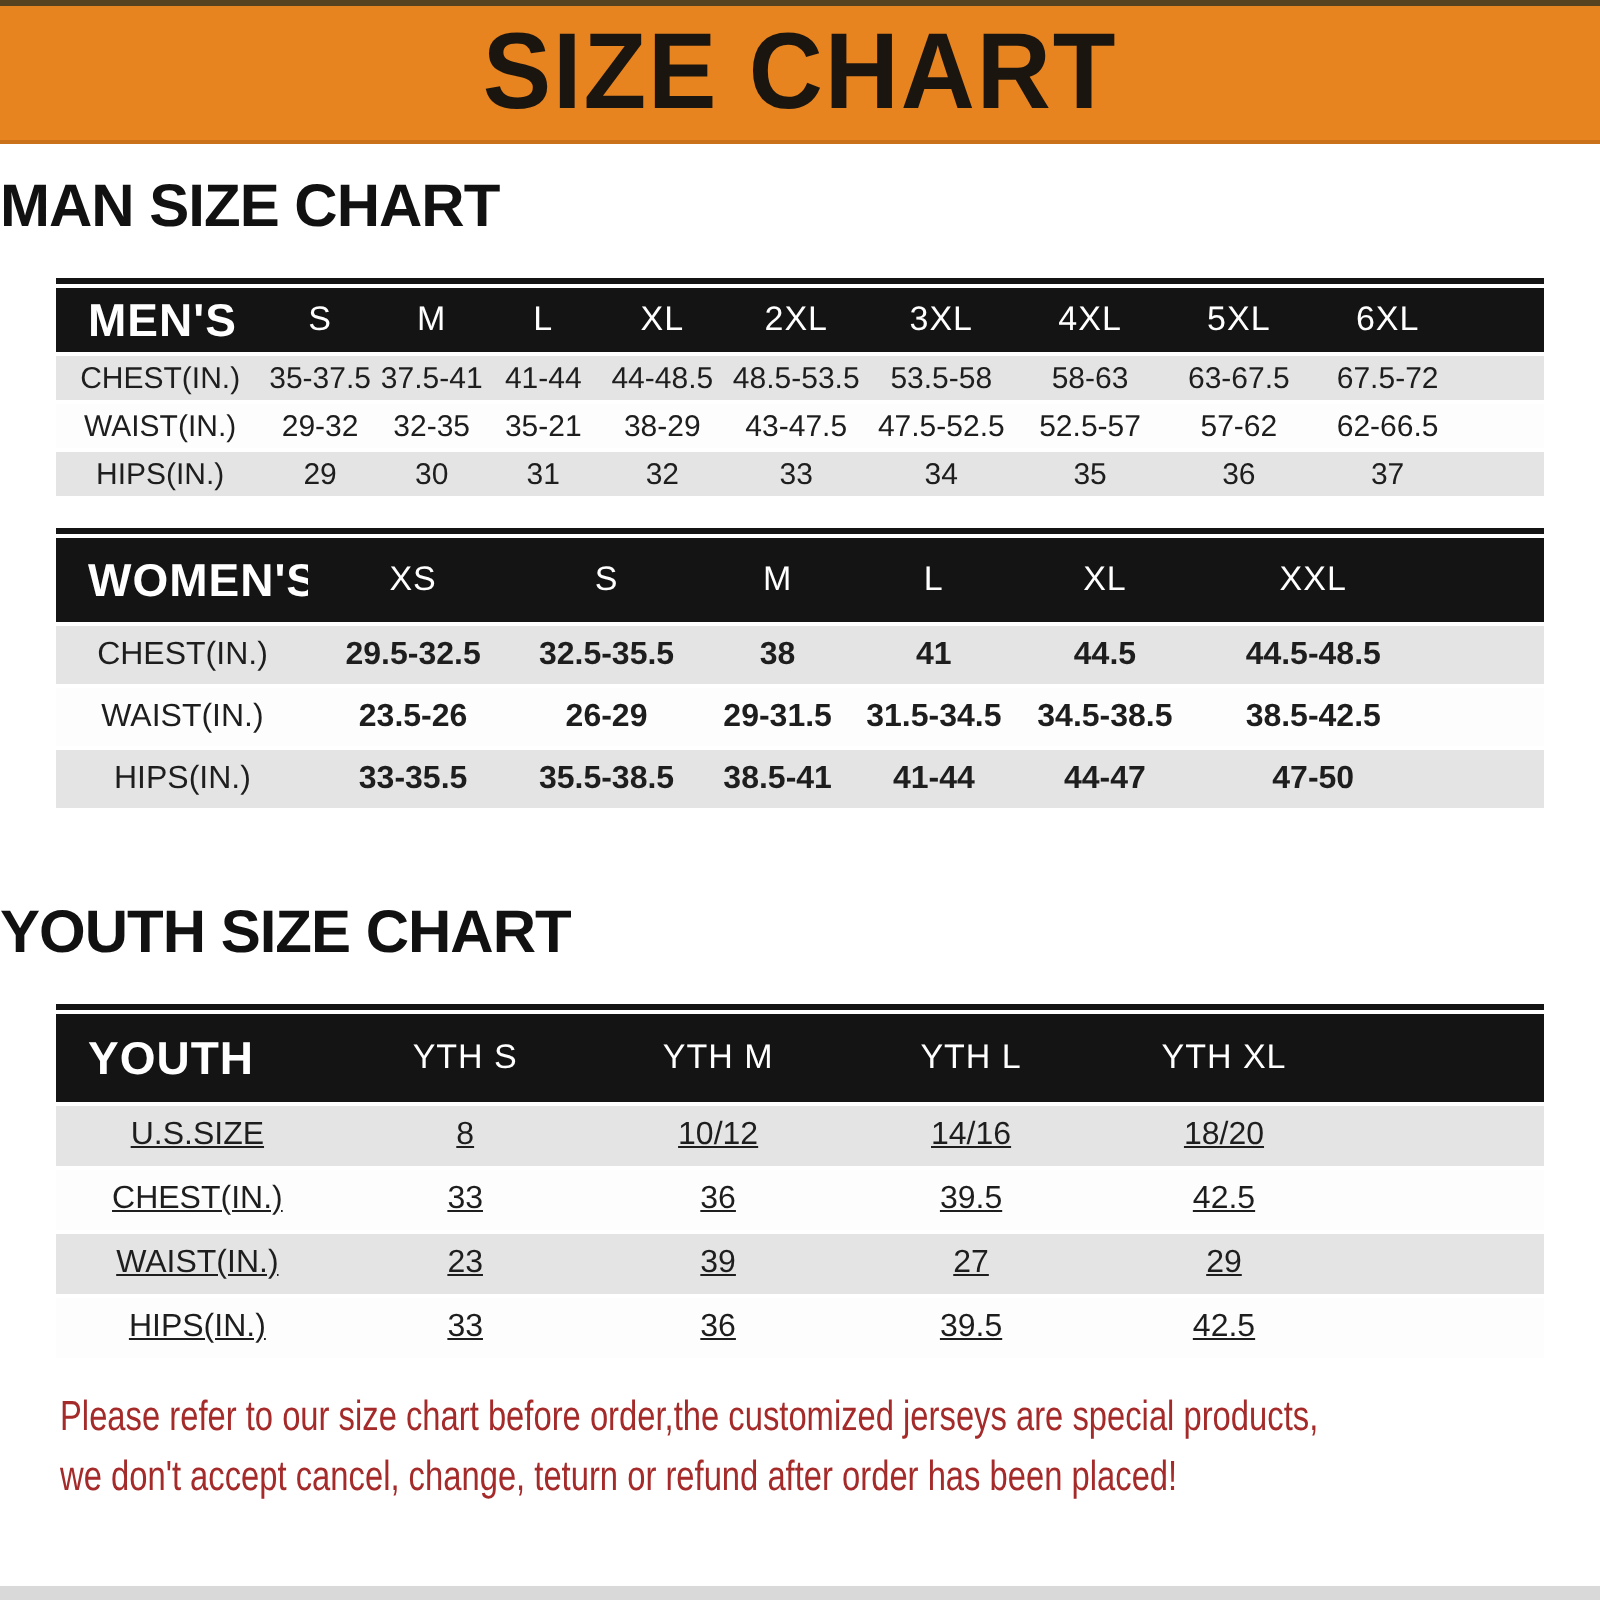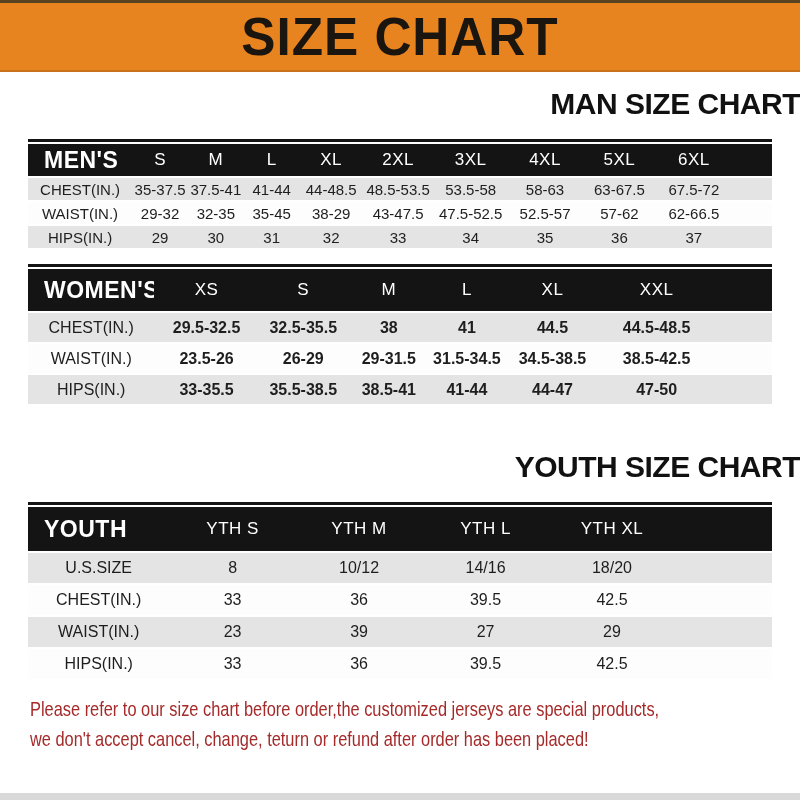--- a/index.html
+++ b/index.html
@@ -27,21 +27,21 @@
     font-weight: bold;
     color: var(--banner-text, #1B1510);
     line-height: 66px;
     letter-spacing: 1px;
     transform: scaleX(0.95);
   }
 
   
   .section-heading {
     margin: 0;
-    text-align: right;
+    text-align: left;
     font-size: 30px;
     line-height: 34px;
     font-weight: bold;
     color: #111;
     letter-spacing: -0.5px;
   }
   .heading-men   { margin-top: 15px; }
   .heading-women { margin-top: 20px; }
   .heading-youth { margin-top: 44px; }
 
@@ -90,21 +90,21 @@
   .men-table thead tr   { height: 32px; }
   .men-table tbody tr   { height: 22px; }
   .men-table tbody th, .men-table tbody td { font-size: 15px; }
 
   .women-table thead tr { height: 42px; }
   .women-table tbody tr { height: 29px; }
   .women-table tbody th, .women-table tbody td { font-size: 16px; font-weight: bold; }
 
   .youth-table thead tr { height: 44px; }
   .youth-table tbody tr { height: 30px; }
-  .youth-table tbody th, .youth-table tbody td { font-size: 16px; }
+  .youth-table tbody th, .youth-table tbody td { font-size: 16px; text-decoration: underline; }
 
   
   .footer { margin: 13px 0 16px 30px; }
   .footer-line {
     color: var(--footer-red, #A52A2A);
     font-size: 21px;
     line-height: 30px;
     white-space: nowrap;
     width: 1000px;
     transform: scaleX(0.78);
@@ -169,21 +169,21 @@
             <td class="val">53.5-58</td>
             <td class="val">58-63</td>
             <td class="val">63-67.5</td>
             <td class="val">67.5-72</td>
             <td class="pad"></td>
           </tr>
           <tr class="data-row">
             <th class="rowlabel">WAIST(IN.)</th>
             <td class="val">29-32</td>
             <td class="val">32-35</td>
-            <td class="val">35-45</td>
+            <td class="val">35-21</td>
             <td class="val">38-29</td>
             <td class="val">43-47.5</td>
             <td class="val">47.5-52.5</td>
             <td class="val">52.5-57</td>
             <td class="val">57-62</td>
             <td class="val">62-66.5</td>
             <td class="pad"></td>
           </tr>
           <tr class="data-row">
             <th class="rowlabel">HIPS(IN.)</th>

